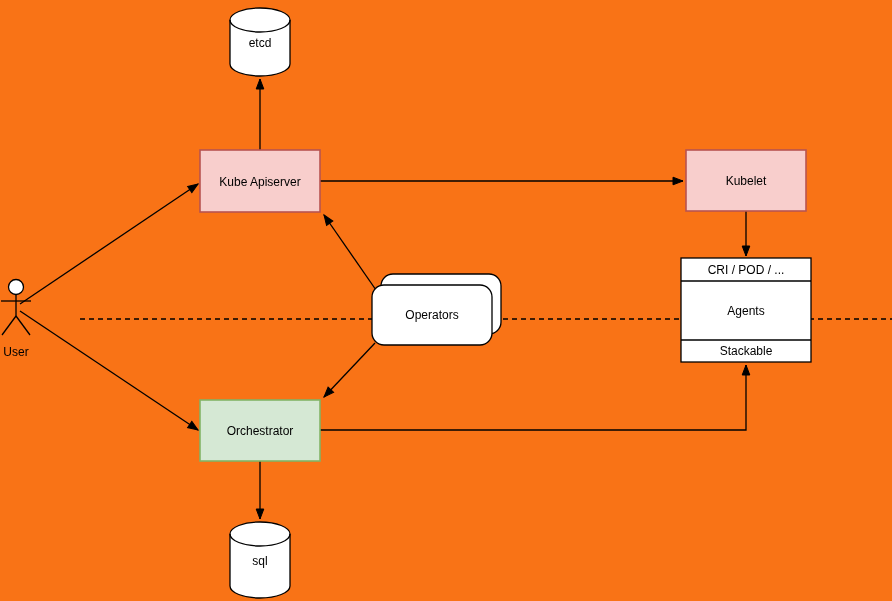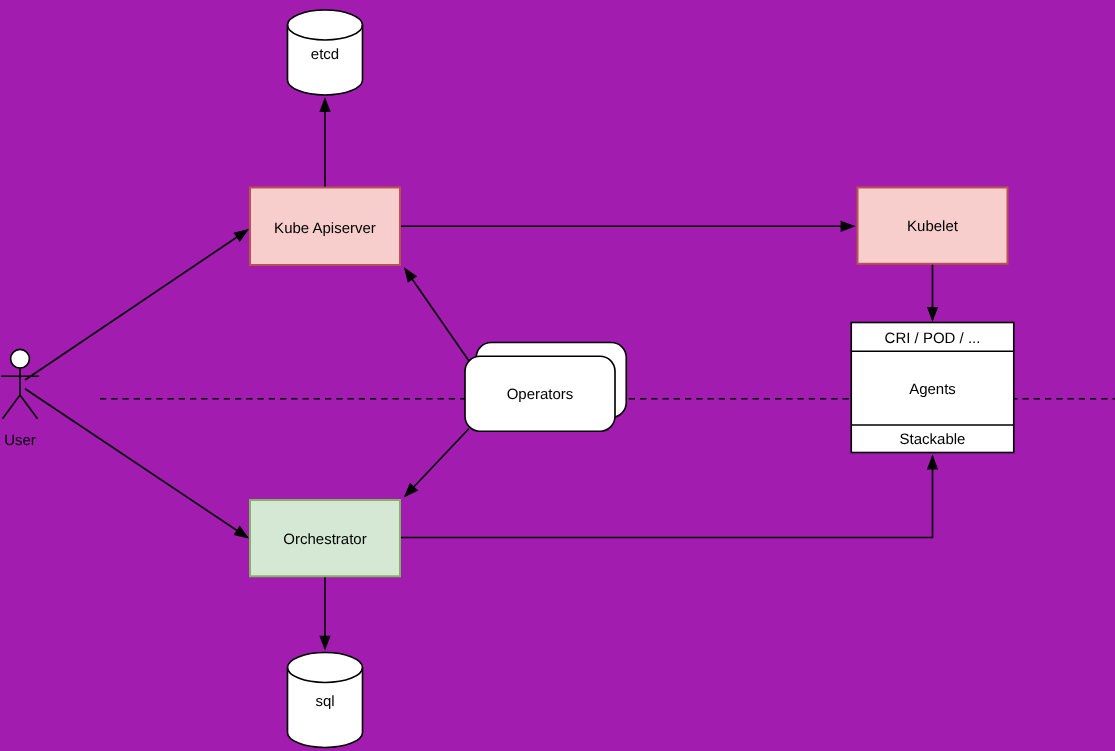--- a/index.html
+++ b/index.html
@@ -1,20 +1,20 @@
 <!DOCTYPE html>
 <html><head>
 <meta charset="utf-8">
 <style>
   html, body { margin: 0; padding: 0; background: #ffffff; }
   .canvas {
     position: relative;
     width: 892px;
     height: 601px;
-    background: #a21caf;
+    background: #f97316;
     font-family: "Liberation Sans", sans-serif;
   }
   svg { display: block; }
   svg text {
     font-family: "Liberation Sans", sans-serif;
     font-size: 12px;
     fill: #000000;
   }
   .shape-label { text-anchor: middle; dominant-baseline: central; }
   .edge   { stroke: #000000; stroke-width: 1.3; fill: none; }

